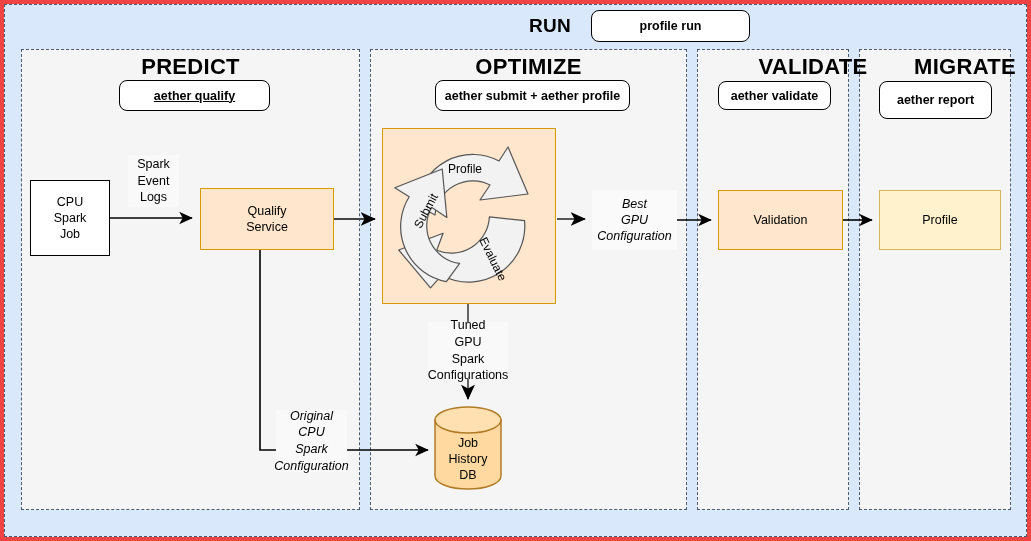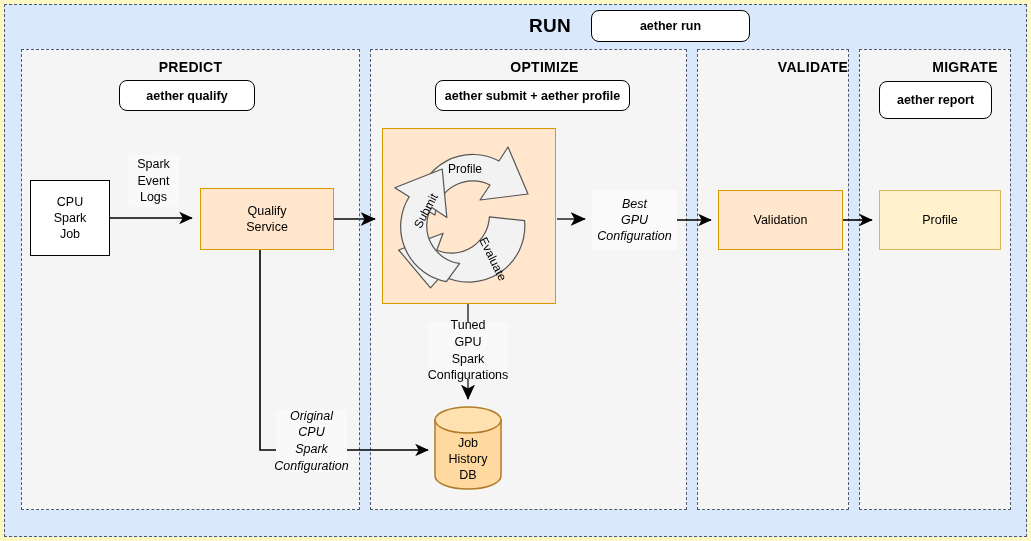--- a/index.html
+++ b/index.html
@@ -1,17 +1,17 @@
 <!DOCTYPE html>
 <html><head>
 <meta charset="utf-8">
 <style>
   html,body{margin:0;padding:0;background:#ffffff;}
   body{font-family:"Liberation Sans", sans-serif;}
-  #stage{position:relative;width:1031px;height:541px;overflow:hidden;background:#fef9c3;}
+  #stage{position:relative;width:1031px;height:541px;overflow:hidden;background:#ef4444;}
 
   
   .run-box{
     position:absolute;left:4px;top:4px;width:1023px;height:533px;
     background:#dae8fc;border:1.5px dashed #4a5a72;box-sizing:border-box;
   }
   .run-title{
     position:absolute;left:500px;top:12px;width:100px;height:28px;
     font-size:19px;font-weight:bold;color:#000;
     display:flex;align-items:center;justify-content:center;letter-spacing:.3px;
@@ -27,29 +27,29 @@
   .lane{
     position:absolute;background:#f5f5f5;border:1.3px dashed #4a5a72;box-sizing:border-box;
   }
   #lane-predict {left:21px;  top:49px; width:339px; height:461px;}
   #lane-optimize{left:370px; top:49px; width:317px; height:461px;}
   #lane-validate{left:697px; top:49px; width:152px; height:461px;}
   #lane-migrate {left:859px; top:49px; width:152px; height:461px;}
 
   .lane-title{
     position:absolute;top:55px;height:24px;text-align:center;
-    font-size:14px;font-weight:bold;color:#000;letter-spacing:.3px;
+    font-size:22px;font-weight:bold;color:#000;letter-spacing:.3px;
     display:flex;align-items:center;justify-content:center;
   }
   #title-predict {left:21px; width:339px;}
-  #title-optimize{left:386px;width:317px;}
+  #title-optimize{left:370px;width:317px;}
   #title-validate{left:697px;width:152px;margin-left:40px;}
   #title-migrate {left:859px;width:180px;margin-left:16px;}
 
-  #pill-qualify {left:119px;top:80px;width:136px;height:31px;}
+  #pill-qualify {left:119px;top:80px;width:151px;height:31px;text-decoration:underline;}
   #pill-optimize{left:435px;top:80px;width:195px;height:31px;}
   #pill-validate{left:718px;top:81px;width:113px;height:29px;}
   #pill-report  {left:879px;top:81px;width:113px;height:38px;}
 
   
   .node{
     position:absolute;box-sizing:border-box;display:flex;
     align-items:center;justify-content:center;text-align:center;
     font-size:12.5px;color:#000;line-height:1.28;
   }
@@ -97,34 +97,35 @@
   #wires{position:absolute;left:0;top:0;width:1031px;height:541px;pointer-events:none;}
 </style>
 </head>
 <body>
 
 <div id="stage">
 
   <div class="run-box"></div>
 
   <div class="run-title">RUN</div>
-  <div class="cmd-pill" id="pill-run">aether run</div>
+  <div class="cmd-pill" id="pill-run">profile run</div>
 
   <div class="lane" id="lane-predict"></div>
   <div class="lane" id="lane-optimize"></div>
   <div class="lane" id="lane-validate"></div>
   <div class="lane" id="lane-migrate"></div>
 
   <div class="lane-title" id="title-predict">PREDICT</div>
   <div class="lane-title" id="title-optimize">OPTIMIZE</div>
   <div class="lane-title" id="title-validate">VALIDATE</div>
   <div class="lane-title" id="title-migrate">MIGRATE</div>
 
   <div class="cmd-pill" id="pill-qualify">aether qualify</div>
   <div class="cmd-pill" id="pill-optimize">aether submit + aether profile</div>
+  <div class="cmd-pill" id="pill-validate">aether validate</div>
   <div class="cmd-pill" id="pill-report">aether report</div>
 
   <svg id="wires" viewBox="0 0 1031 541">
     <defs>
       <marker id="ah" markerWidth="9" markerHeight="9" refX="8" refY="4.5" orient="auto">
         <path d="M0,0.6 L8.5,4.5 L0,8.4 L2.2,4.5 Z" fill="#000"></path>
       </marker>
       <marker id="ahg" markerWidth="9" markerHeight="9" refX="8" refY="4.5" orient="auto">
         <path d="M0,0.6 L8.5,4.5 L0,8.4 L2.2,4.5 Z" fill="#000"></path>
       </marker>

